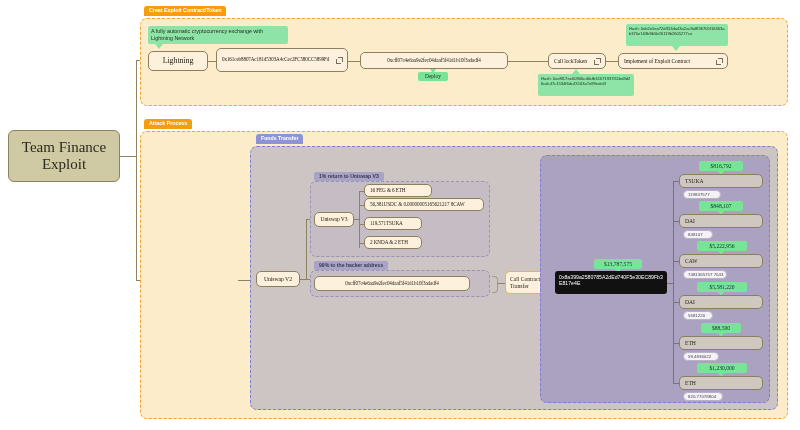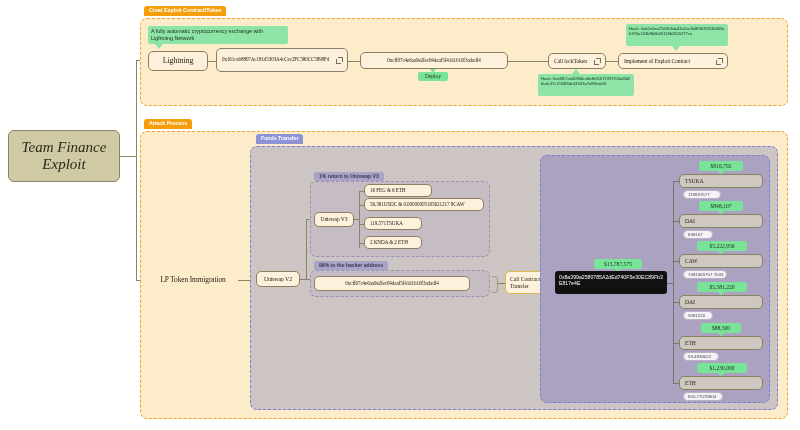--- a/index.html
+++ b/index.html
@@ -208,21 +208,21 @@
     border:1px solid #a59c8a;
     border-left:none;
     border-radius:0 4px 4px 0;
   }
 </style>
 </head>
 <body>
 
 <div id="stage">
 
-  <div class="root" style="left:8px;top:130px;width:112px;height:52px;font-style:italic;">
+  <div class="root" style="left:8px;top:130px;width:112px;height:52px;">
     <span style="white-space:pre-line">Team Finance
 Exploit</span>
   </div>
 
   <div class="ln lnh" style="left:120px;top:156px;width:16px;height:1.2px;"></div>
   <div class="ln lnv" style="left:136px;top:60px;width:1.2px;height:220px;"></div>
   <div class="ln lnh" style="left:136px;top:60px;width:18px;height:1.2px;"></div>
   <div class="ln lnh" style="left:136px;top:280px;width:18px;height:1.2px;"></div>
 
   <div class="grp-tab" style="left:144px;top:6px;">Creat Exploit Contract/Token</div>
@@ -267,23 +267,20 @@
     <span class="ext"></span>
   </div>
 
   <div class="green" style="left:626px;top:24px;width:102px;height:22px;font-size:4.1px;">Hash:
 0xb2e5ea72d353da43a2ac9a8f36705f16463ab370e163b9b5b26119b2605277ce</div>
   <div class="tail" style="left:672px;top:46px;"></div>
 
   <div class="grp-tab" style="left:144px;top:119px;">Attack Process</div>
   <div class="grp" style="left:140px;top:131px;width:648px;height:288px;"></div>
 
-  <div class="node center" style="left:148px;top:271px;width:90px;height:18px;font-size:7.4px;background:transparent;border:none;">
-    <span>LP Token Immigration</span>
-  </div>
   <div class="ln lnh" style="left:238px;top:280px;width:16px;height:1.2px;"></div>
 
   <div class="tab-purple" style="left:256px;top:134px;">Funds Transfer</div>
   <div class="grp-purple" style="left:250px;top:146px;width:528px;height:264px;"></div>
 
   <div class="node center" style="left:256px;top:271px;width:44px;height:16px;font-size:5.8px;">
     <span>Uniswap V2</span>
   </div>
 
   <div class="ln lnh" style="left:300px;top:279px;width:6px;height:1.2px;"></div>

